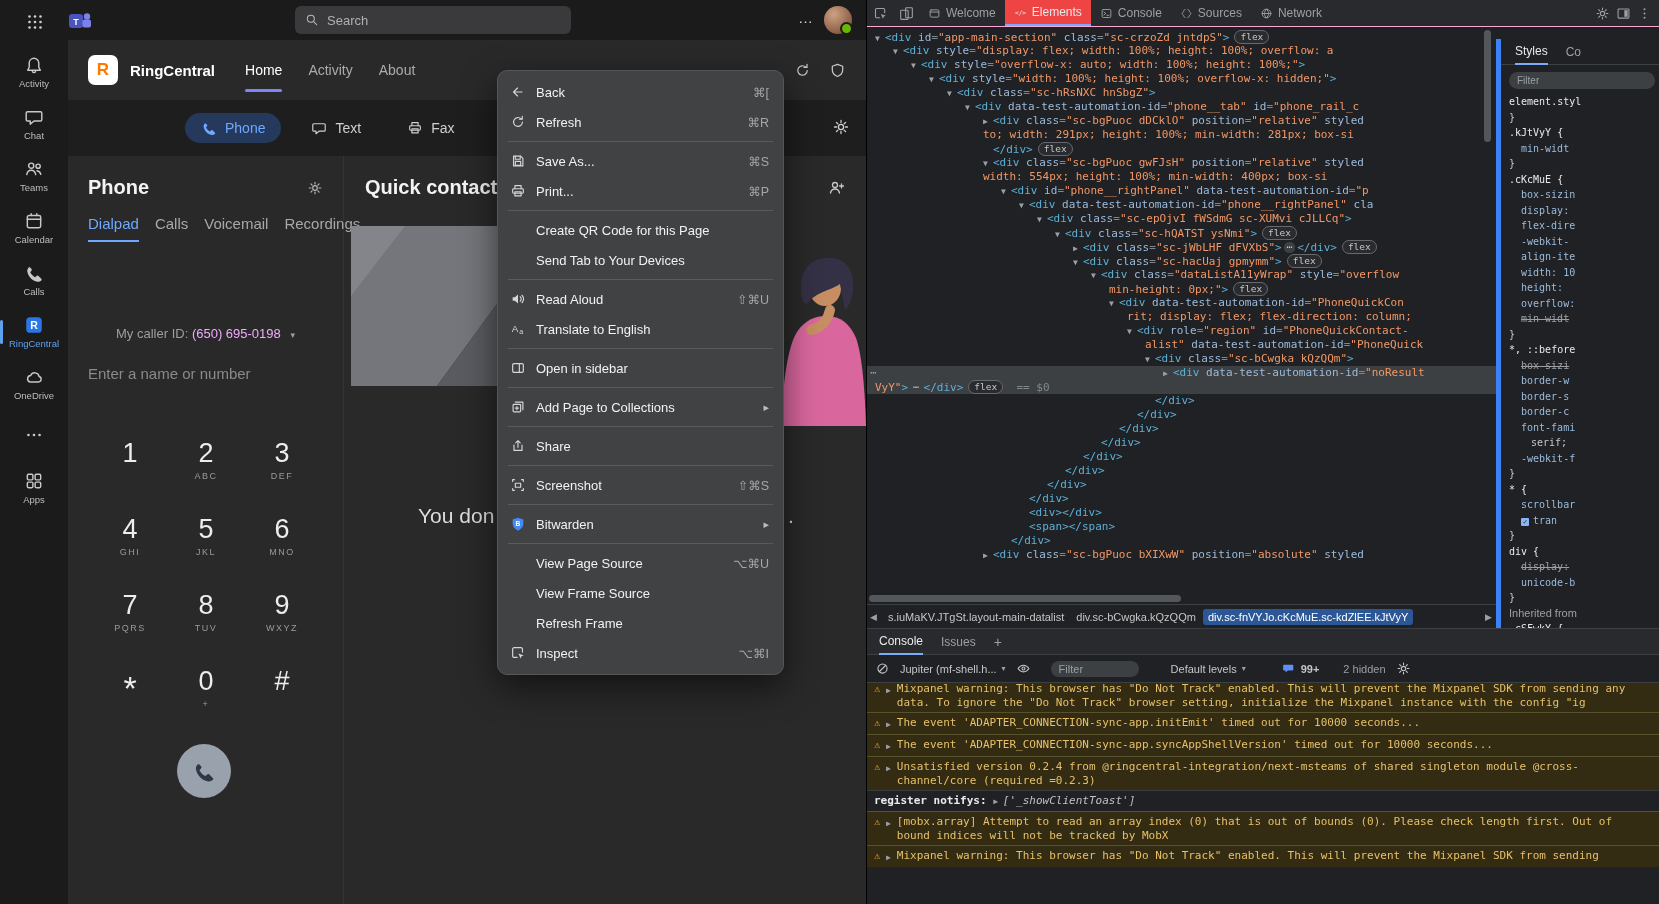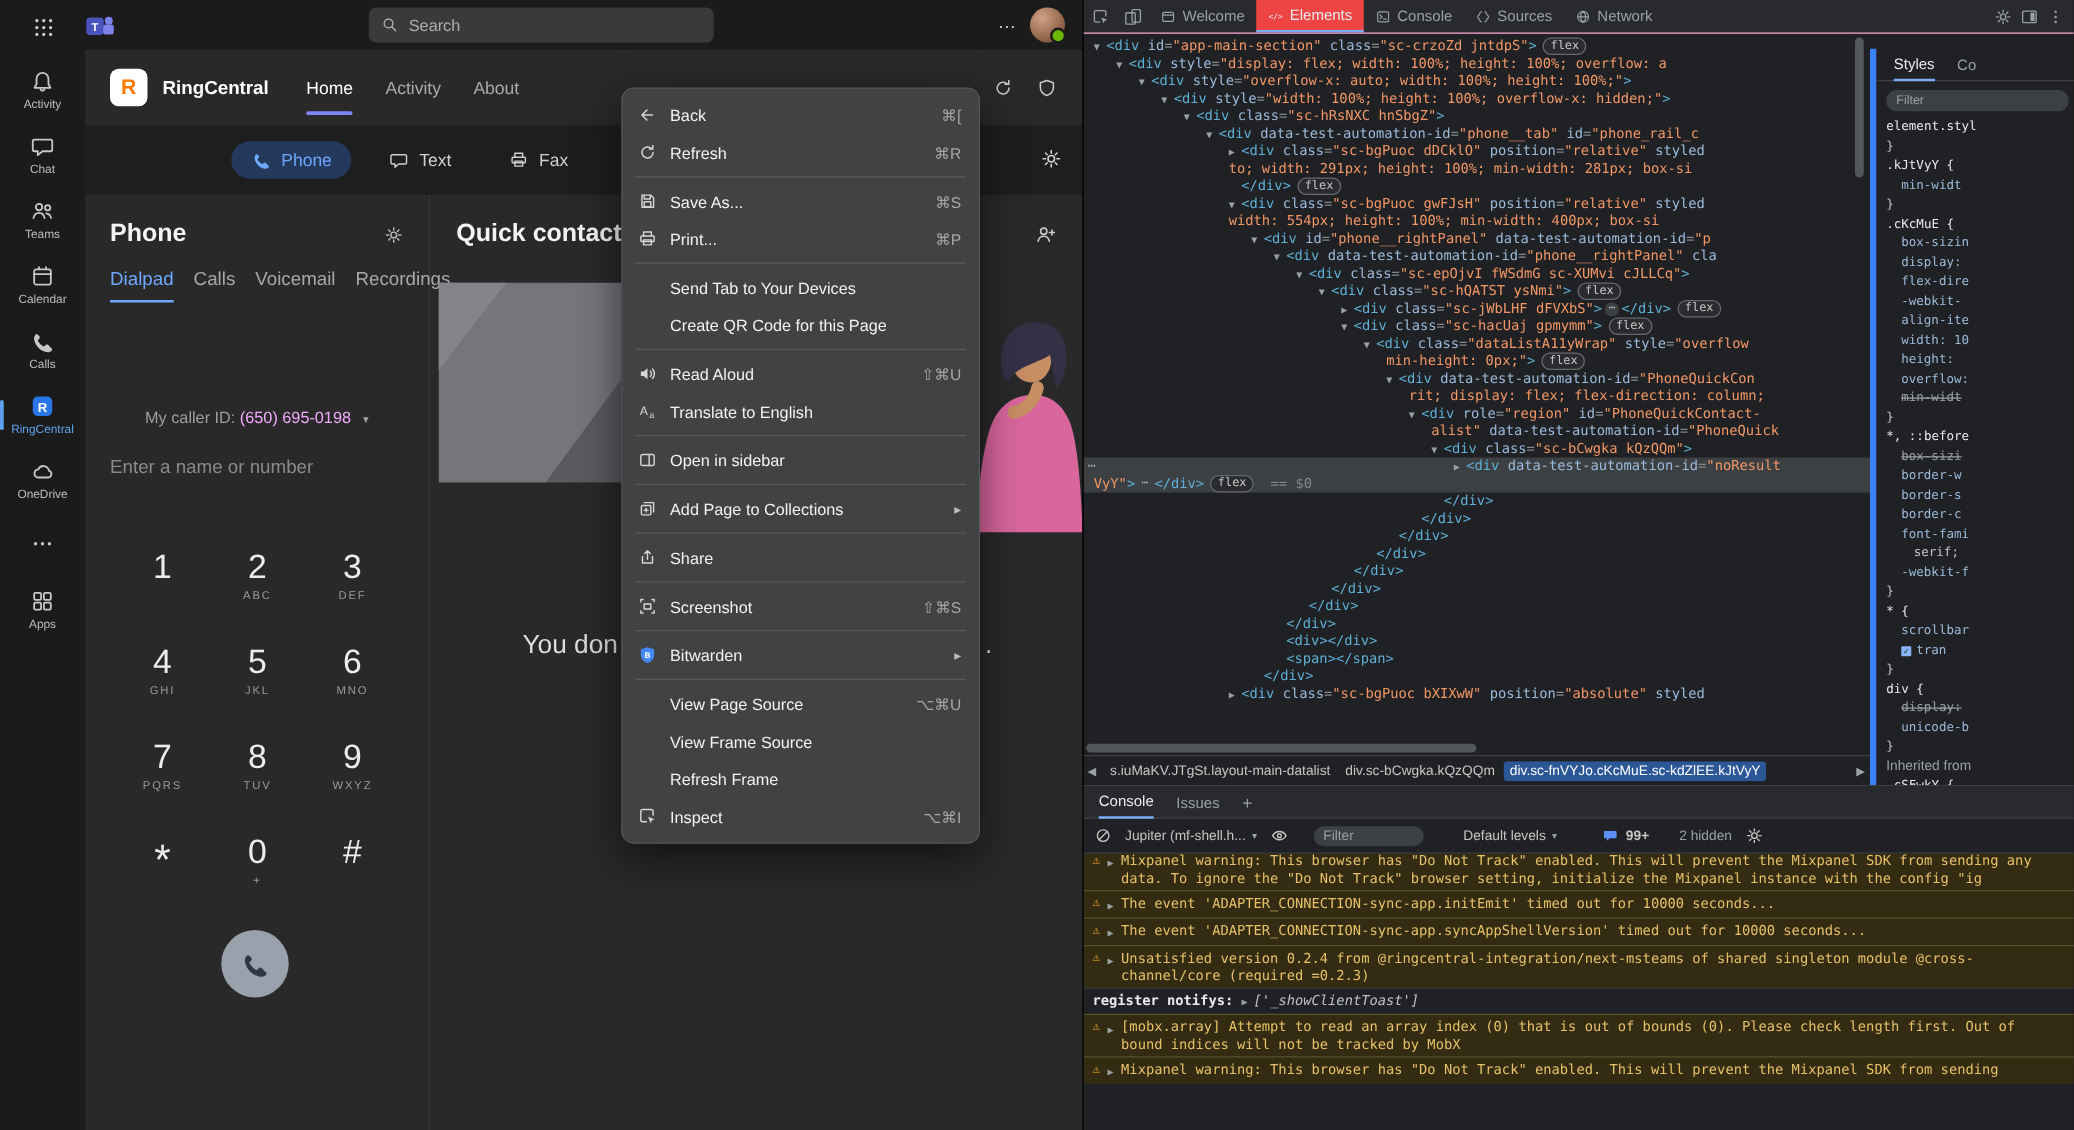--- a/index.html
+++ b/index.html
@@ -518,25 +518,25 @@
               <rect x="5.5" y="10" width="7" height="4.5"></rect>
             </g>
           </svg>
         </span>
         <span class="mi-label">Print...</span>
         <span class="mi-short">⌘P</span>
       </div>
       <div class="menu-sep"></div>
       <div class="menu-item">
         <span class="ic mi-icon" style="height: 16px; width: 16px;"></span>
+        <span class="mi-label">Create QR Code for this Page</span>
+      </div>
+      <div class="menu-item">
+        <span class="ic mi-icon" style="height: 16px; width: 16px;"></span>
         <span class="mi-label">Send Tab to Your Devices</span>
-      </div>
-      <div class="menu-item">
-        <span class="ic mi-icon" style="height: 16px; width: 16px;"></span>
-        <span class="mi-label">Create QR Code for this Page</span>
       </div>
       <div class="menu-sep"></div>
       <div class="menu-item">
         <span class="ic mi-icon" style="height: 16px; width: 16px;">
           <svg viewBox="0 0 18 18" width="16" height="16">
             <path d="M3 11V7h2.5L9 4v10L5.5 11z" fill="currentColor"></path>
             <g fill="none" stroke="currentColor" stroke-width="1.3" stroke-linecap="round" stroke-linejoin="round">
               <path d="M11.5 6.5a3.5 3.5 0 0 1 0 5M13.5 4.8a6 6 0 0 1 0 8.4"></path>
             </g>
           </svg>

